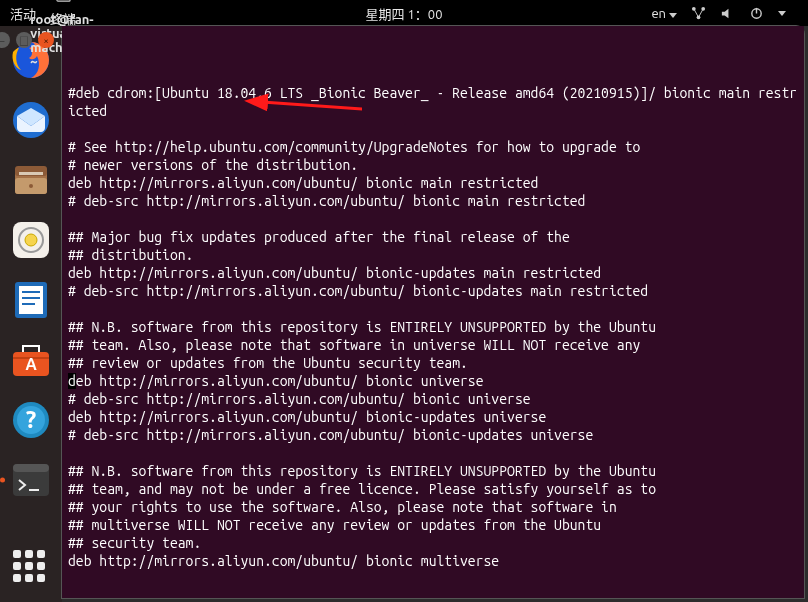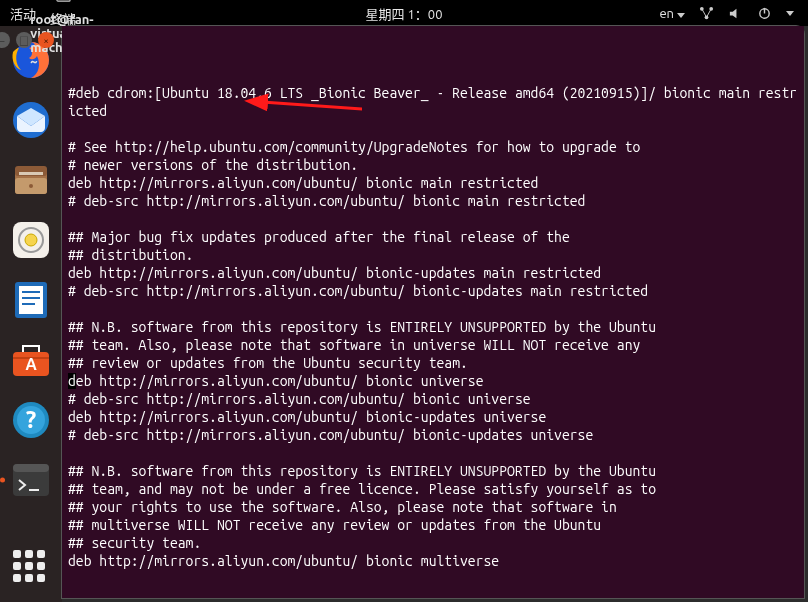--- a/index.html
+++ b/index.html
@@ -16,21 +16,21 @@
     background: #000000;
     color: #e6e6e6;
     display: flex;
     align-items: center;
     font-size: 13px;
     position: relative;
   }
   .top-panel .left { display:flex; align-items:center; gap:14px; padding-left:10px;}
   .top-panel .app-ind { display:flex; align-items:center; gap:6px;flex-direction:column;}
   .top-panel .center { position:absolute; left:50%; transform:translateX(-50%);}
-  .top-panel .right { margin-left:auto; display:flex; align-items:center; gap:14px; padding-right:14px;}
+  .top-panel .right { margin-left:auto; display:flex; align-items:center; gap:14px; padding-right:22px;}
   .tri-down { display:inline-block; width:0;height:0;border-left:4px solid transparent;border-right:4px solid transparent;border-top:5px solid #ccc;}
   .icon-svg { width:15px; height:15px; fill:#ddd; }
 
   
   .dock {
     position:absolute; left:0; top:26px; bottom:0; width:62px;
     background: rgba(40,20,20,0.35);
     display:flex; flex-direction:column; align-items:center;
     padding-top:10px; gap:12px;
   }

